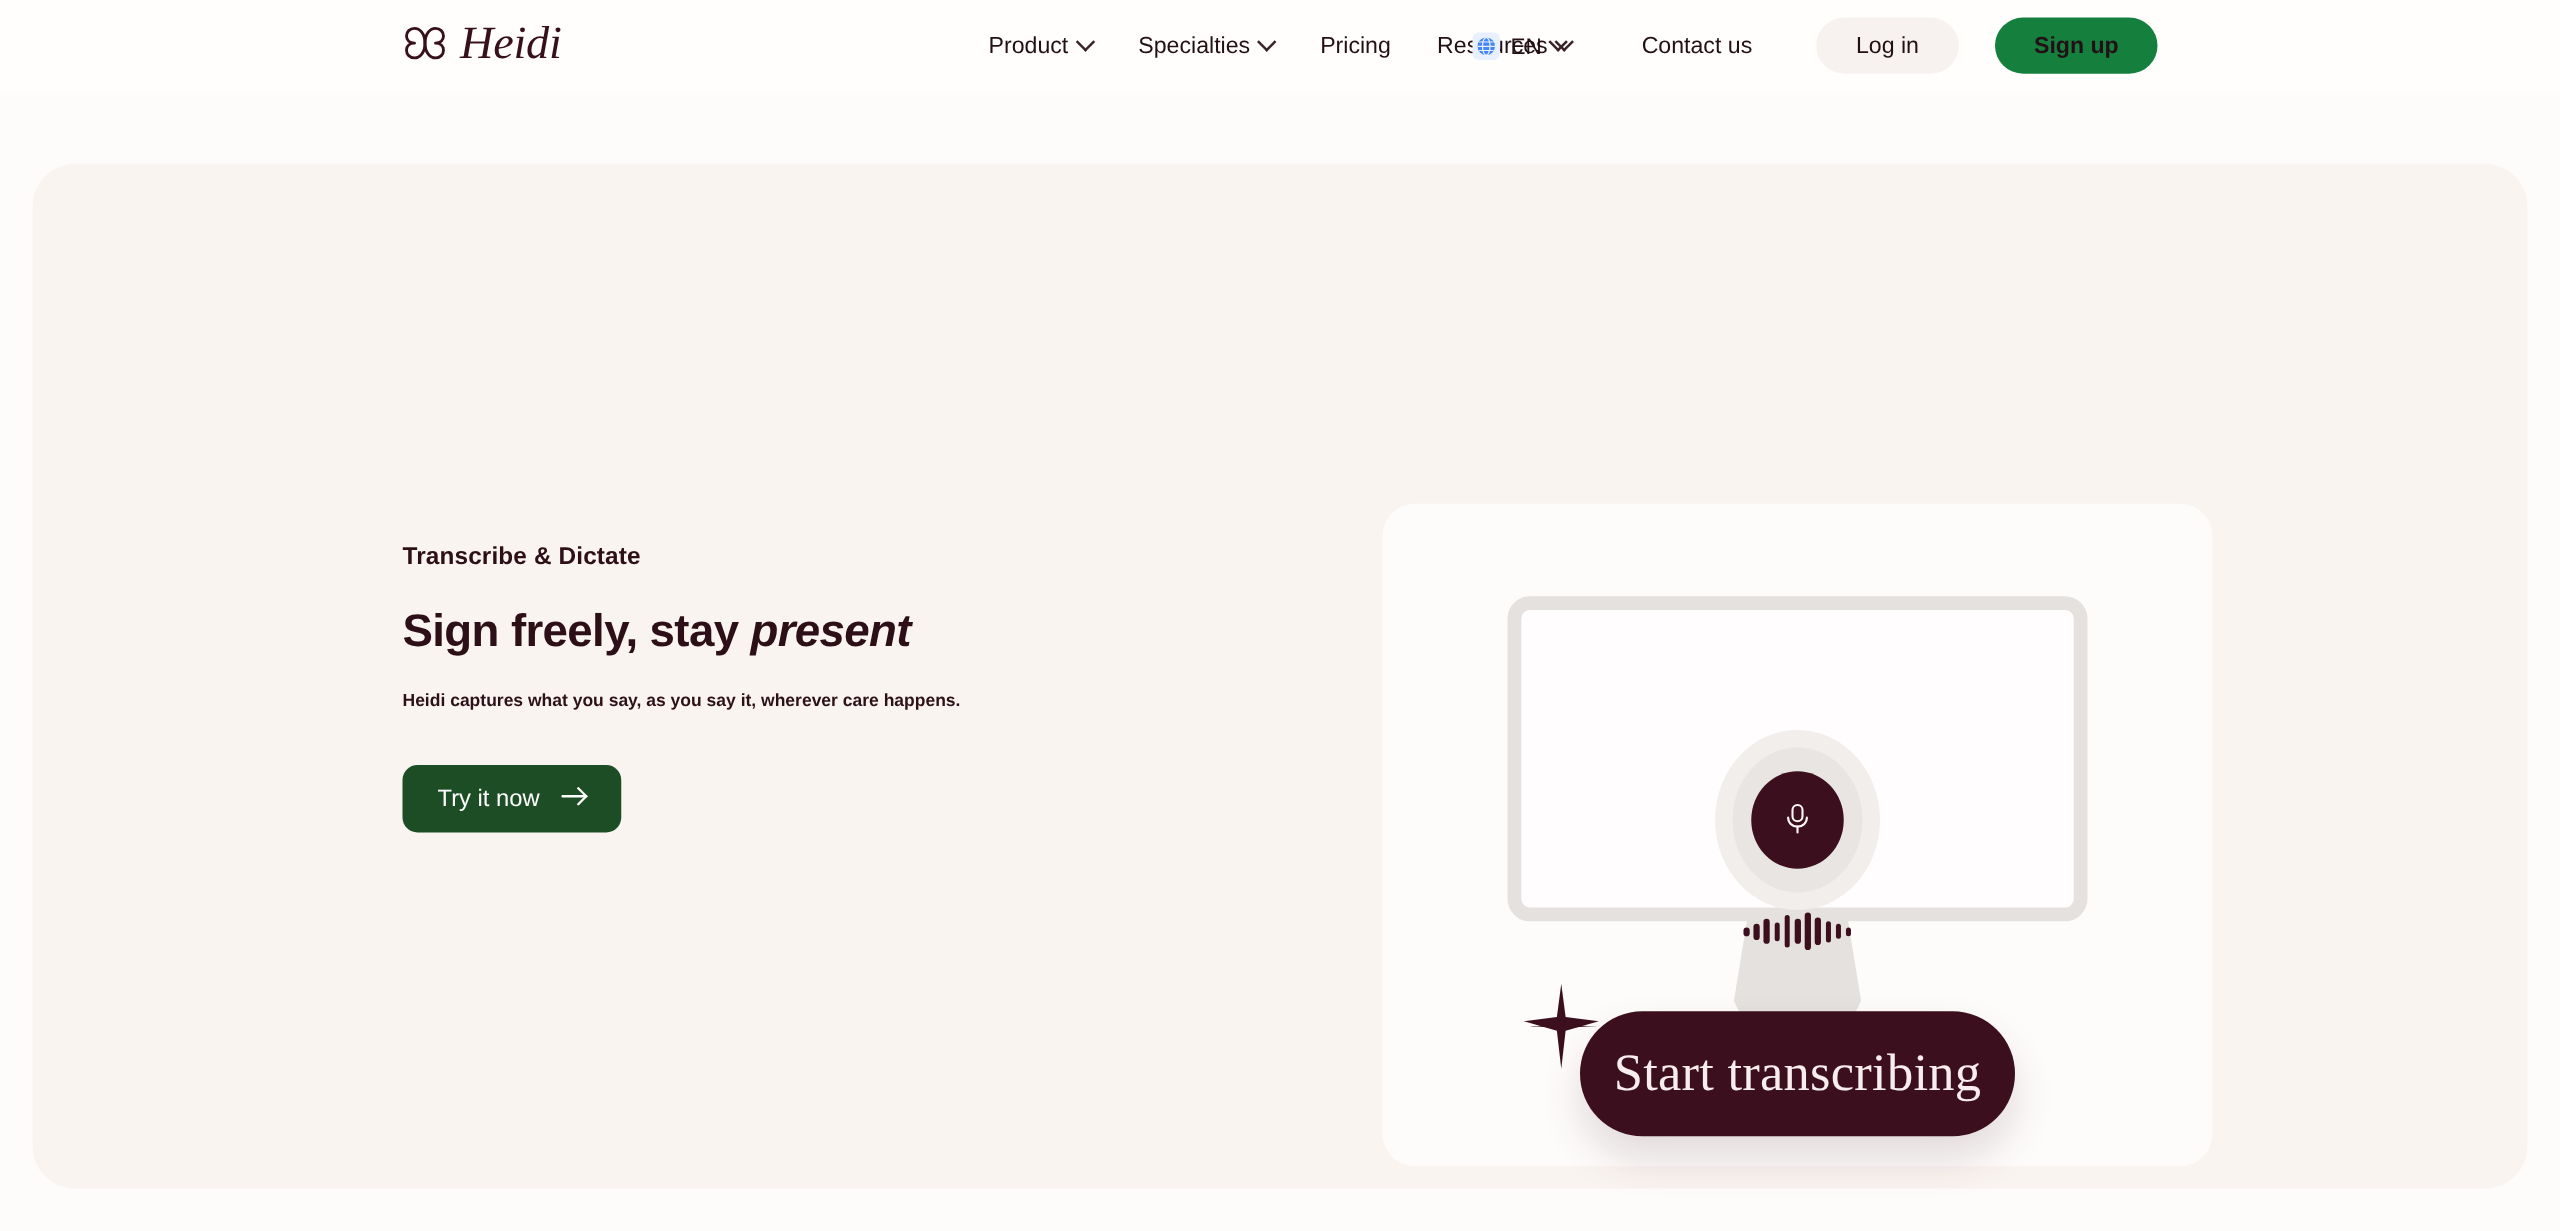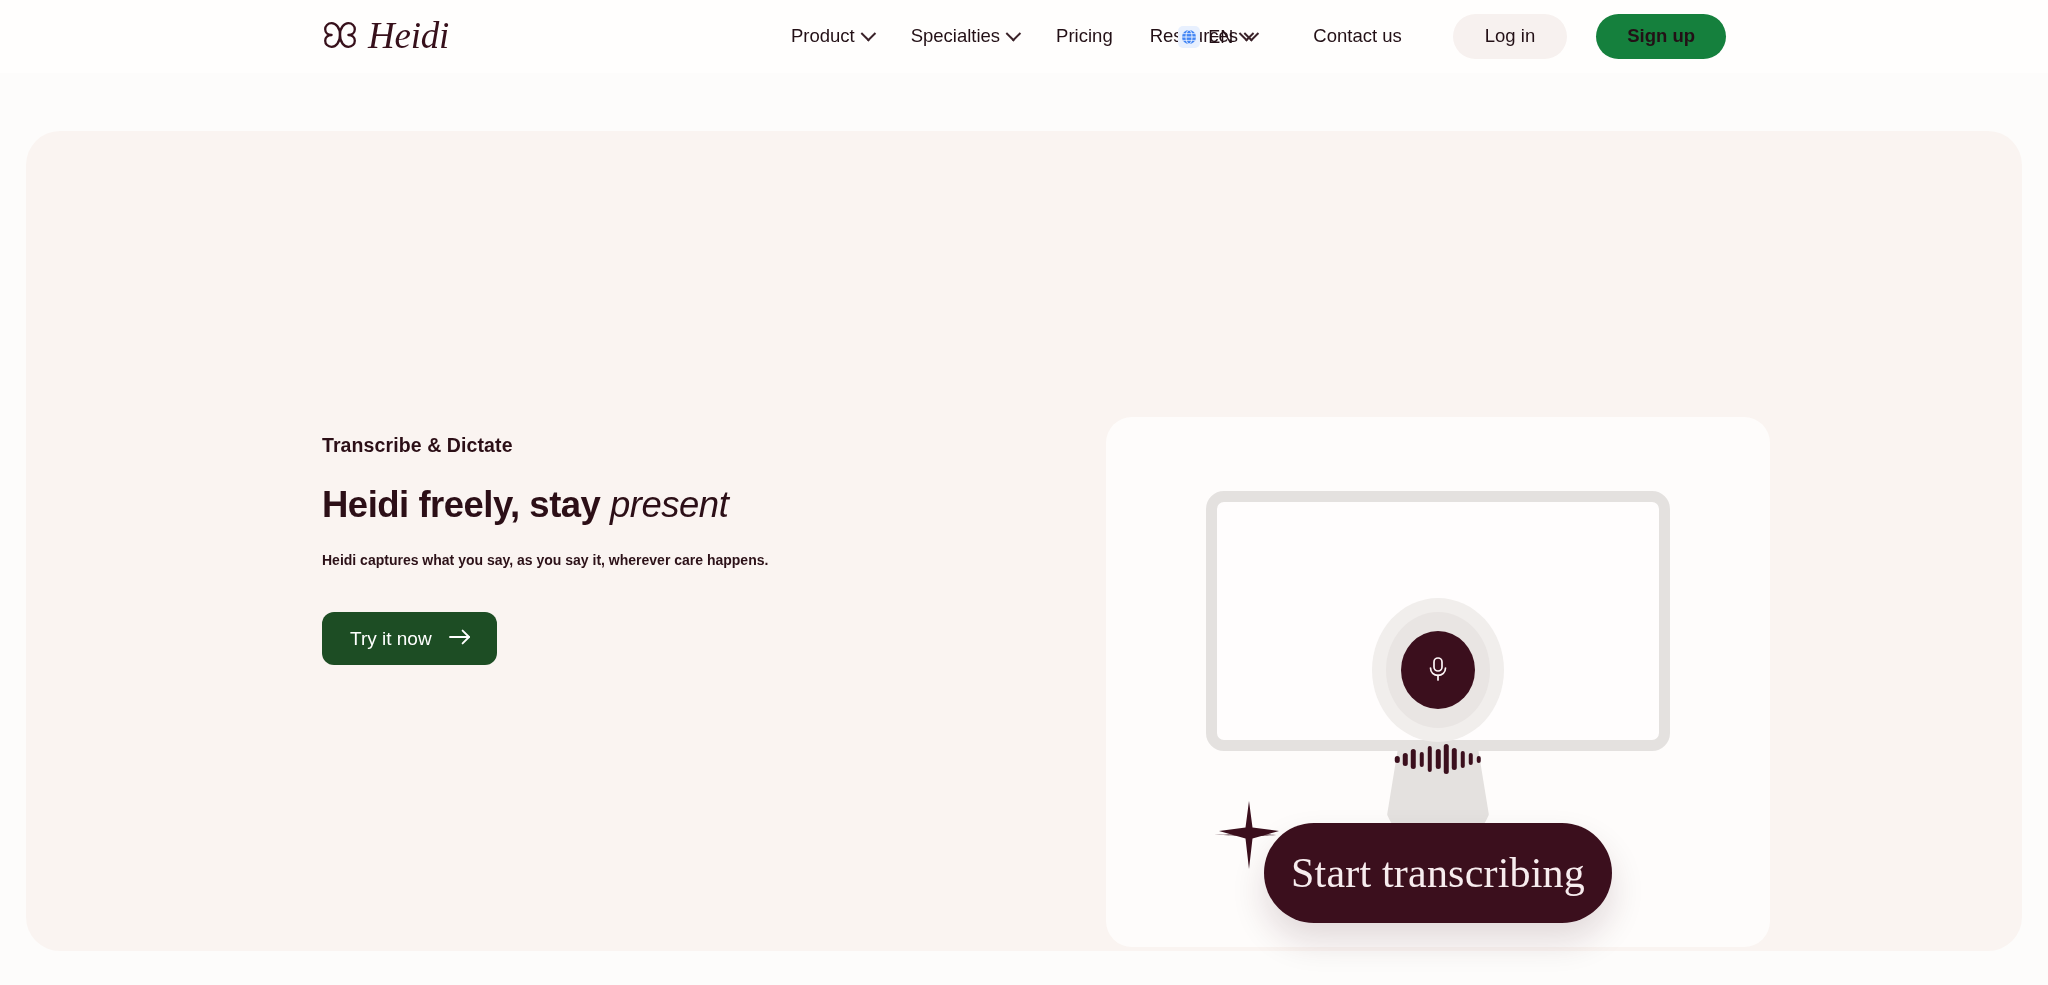--- a/index.html
+++ b/index.html
@@ -180,21 +180,21 @@
     font-size: 36.5px;
     font-weight: 700;
     color: #2c0f17;
     letter-spacing: -0.5px;
     line-height: 1.25;
     margin-bottom: 22px;
   }
 
   .hero-title em {
     font-style: italic;
-    font-weight: 400;
+    font-weight: 700;
   }
 
   .hero-sub {
     font-size: 14px;
     font-weight: 700;
     color: #2c1118;
     line-height: 1.45;
     margin-bottom: 42px;
   }
 
@@ -212,21 +212,21 @@
     cursor: pointer;
     line-height: 1;
   }
 
   .arrow-right { display: block; }
 
   
   .illustration-card {
     position: absolute;
     left: 1080px;
-    top: 286px;
+    top: 272px;
     width: 664px;
     height: 530px;
     background: #fefcfb;
     border-radius: 26px;
   }
 
   .monitor {
     position: absolute;
     left: 100px;
     top: 74px;
@@ -392,21 +392,21 @@
 
   </div>
 </header>
 
 <section class="hero-card">
 
   <div class="hero-copy">
     <div class="eyebrow">Transcribe &amp; Dictate</div>
 
     <h1 class="hero-title">
-      <span>Heidi freely, stay </span><em>present</em>
+      <span>Sign freely, stay </span><em>present</em>
     </h1>
 
     <p class="hero-sub">Heidi captures what you say, as you say it, wherever care happens.</p>
 
     <button class="btn-try">
       <span>Try it now</span>
       <span class="arrow-right">
         <svg width="22" height="16" viewBox="0 0 22 16" fill="none">
           <path d="M1 8 H20" stroke="#ffffff" stroke-width="1.9" stroke-linecap="round"></path>
           <path d="M13.6 1.6 L20 8 L13.6 14.4" stroke="#ffffff" stroke-width="1.9" stroke-linecap="round" stroke-linejoin="round"></path>

